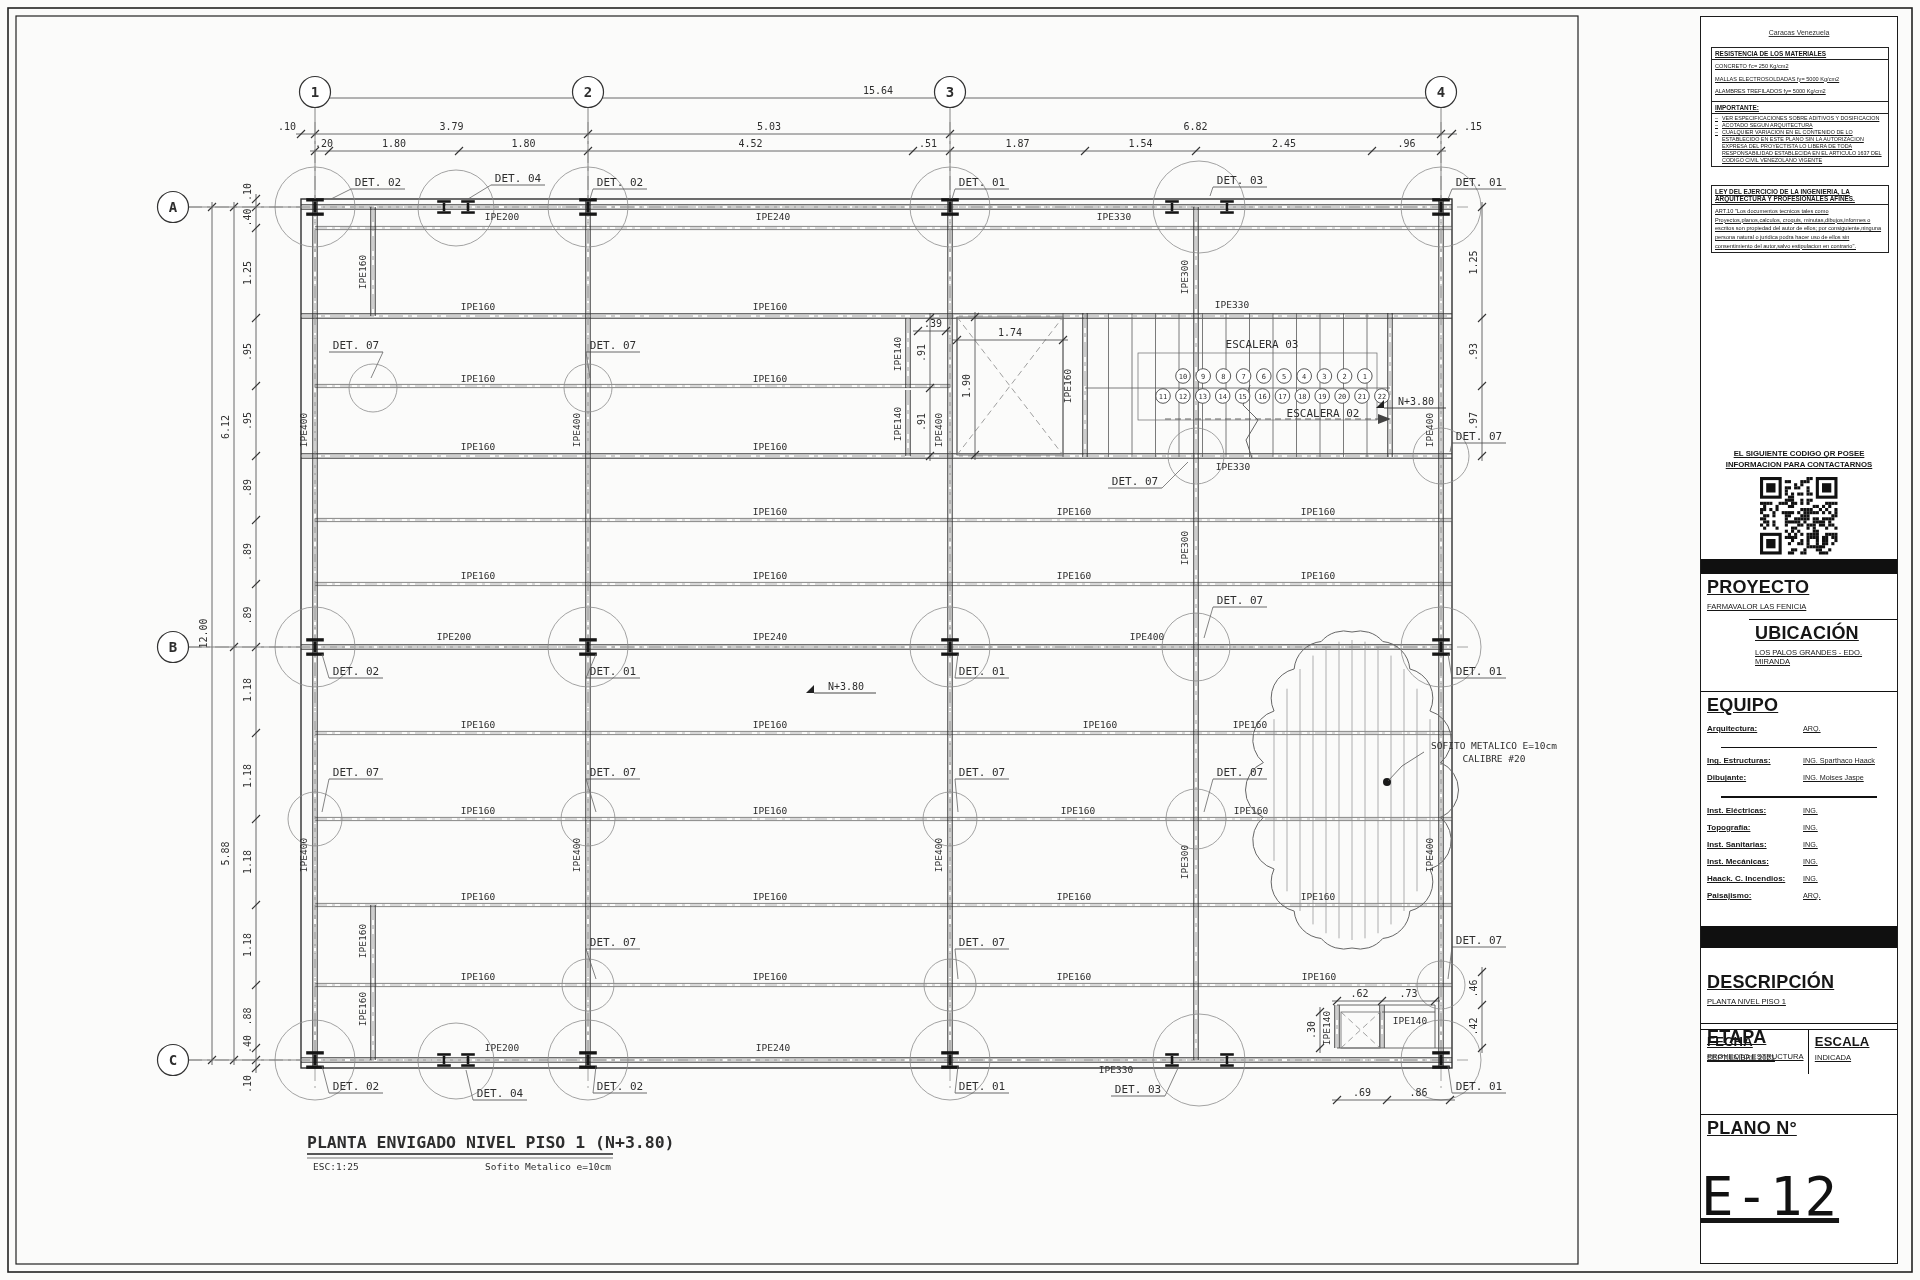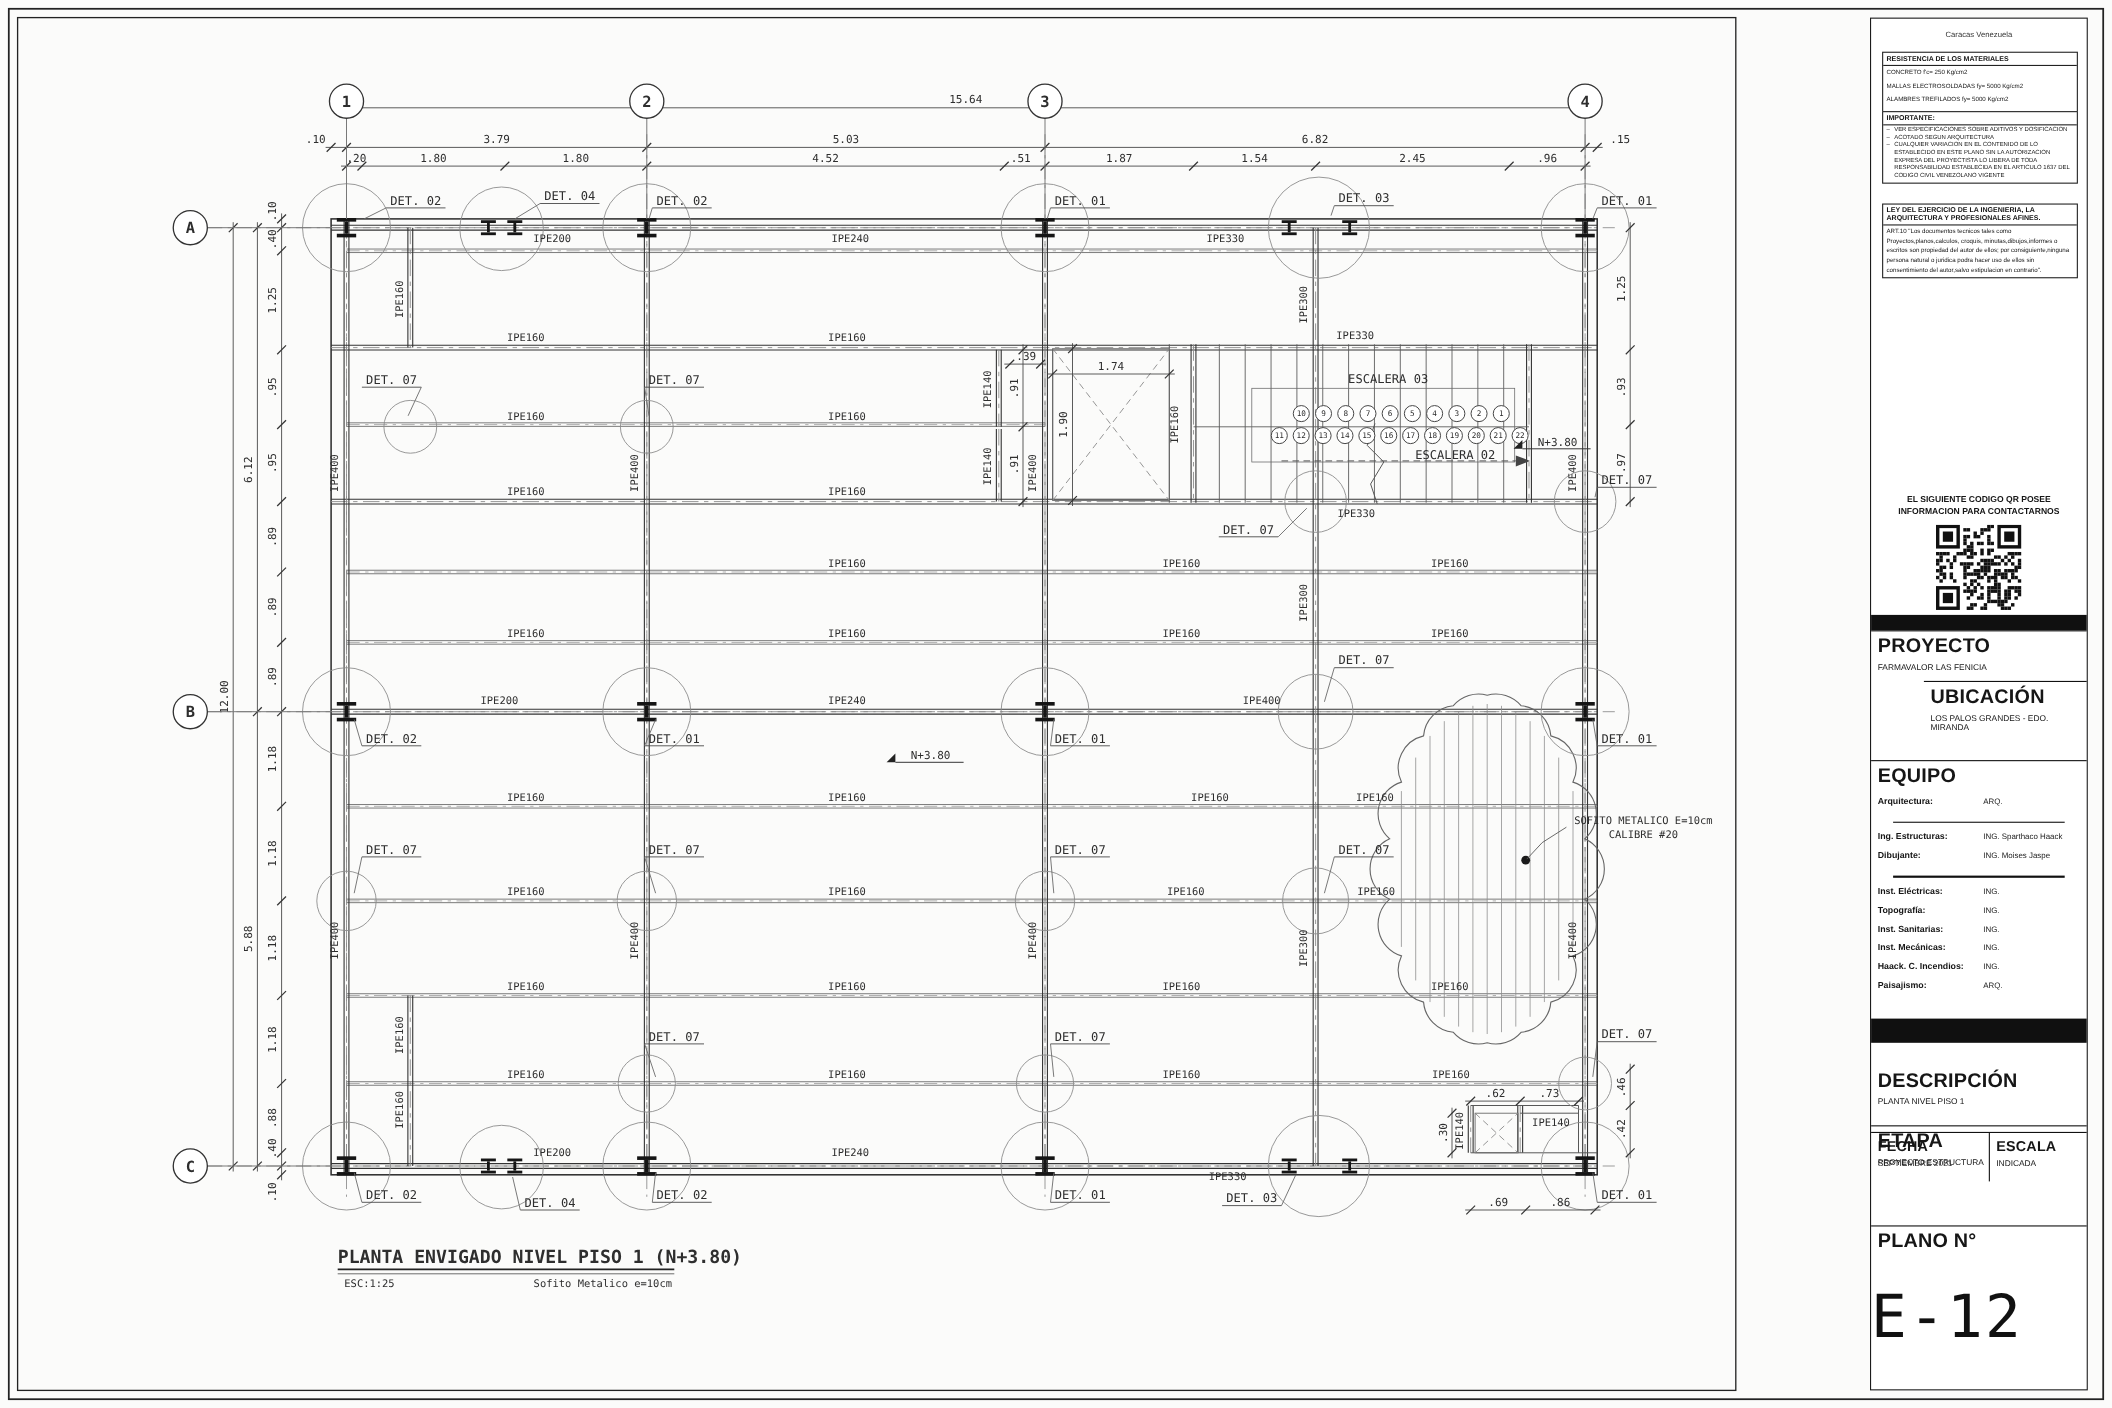--- a/index.html
+++ b/index.html
@@ -2,21 +2,21 @@
 <html><head>
 <meta charset="utf-8">
 <style>
   html,body{margin:0;padding:0;background:#e8e8e8;}
   .sheet{position:relative;width:1920px;height:1280px;background:#fbfbfa;overflow:hidden;
          font-family:"Liberation Sans",sans-serif;}
   svg#plan{position:absolute;left:0;top:0;}
   
   .tb{position:absolute;left:1700px;top:16px;width:198px;height:1248px;
       border:1.6px solid #1b1b1b;background:#fff;box-sizing:border-box;color:#161616;}
-  .tb .abs{position:absolute;left:0;right:0;box-sizing:border-box;}
+  .tb .abs{position:absolute;left:0;right:0;box-sizing:border-box;text-decoration:underline;}
   .tb-city{top:4px;height:22px;text-align:center;font-size:7px;padding-top:8px;color:#333;}
   .tb-box{left:10px !important;right:8px !important;border:1px solid #222;background:#fff;}
   .tb-box .bt{font-weight:bold;font-size:6.4px;padding:2px 3px;border-bottom:1px solid #222;}
   .tb-box .bl{font-size:5.6px;line-height:1.55;padding:2px 3px;}
   .tb-box .bu{display:flex;font-size:5.4px;line-height:1.3;padding:0 3px;}
   .tb-box .bu .m{width:7px;flex:none;}
   .bar{background:#101010;}
   .sec{border-top:1.6px solid #111;}
   .sec .sl{font-weight:bold;font-size:18px;padding:3px 6px 0 6px;letter-spacing:.2px;}
   .sec .sv{font-size:7.6px;padding:4px 6px 0 6px;}

